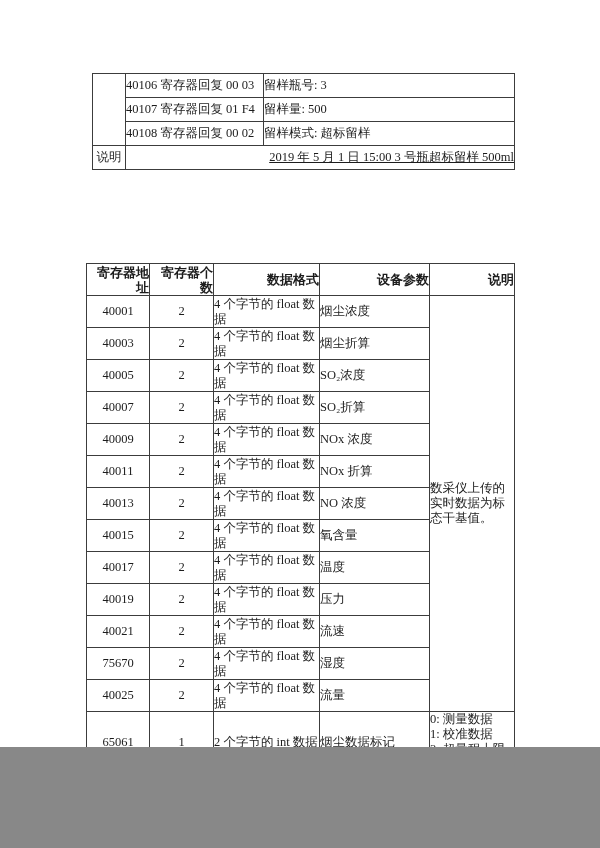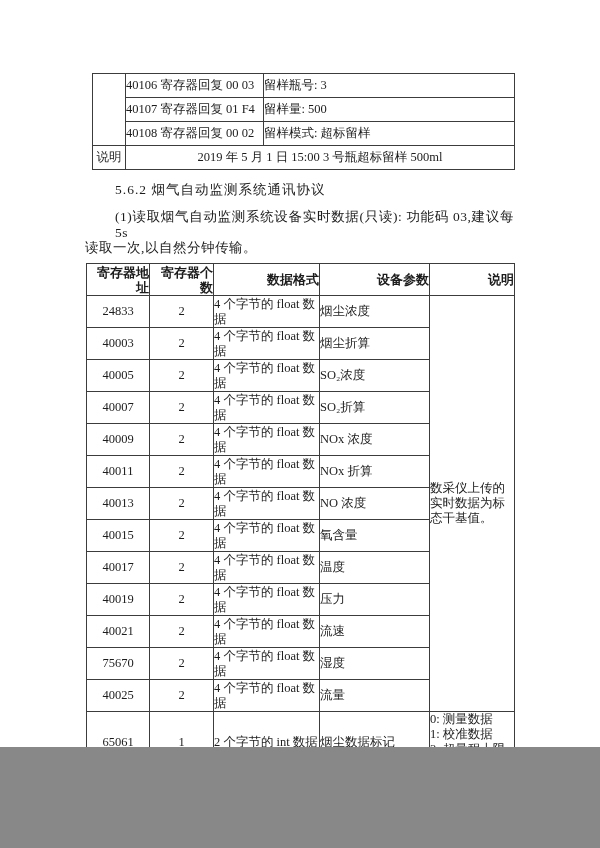--- a/index.html
+++ b/index.html
@@ -29,21 +29,21 @@
     overflow:hidden;
     vertical-align:middle;
     word-break:normal;
   }
   
   .top-table{left:92px;top:73px;width:422px;}
   .top-table td{height:23px;}
   .tt-label{text-align:center;}
   .tt-req{padding-left:8px;text-align:left;}
   .tt-resp{padding-left:6px;text-align:left;}
-  .tt-note{padding-left:8px;text-align:center;}
+  .tt-note{padding-left:8px;text-align:right;text-decoration:underline;}
   
   .heading{
     position:absolute;left:85px;top:182px;width:430px;
     font-size:13.5px;line-height:16px;
     padding-left:30px;box-sizing:border-box;
     letter-spacing:1px;
   }
   .para-1{
     position:absolute;left:85px;top:209px;width:429px;
     font-size:13.5px;line-height:16px;
@@ -100,44 +100,41 @@
           <td class="tt-req">40108 寄存器回复 00 02</td>
           <td class="tt-resp">留样模式: 超标留样</td>
         </tr>
         <tr>
         <td class="tt-label">说明</td>
         <td class="tt-note" colspan="2">2019 年 5 月 1 日 15:00 3 号瓶超标留样 500ml</td>
       </tr>
     </tbody>
   </table>
 
-  <div class="heading">5.6.2 烟气自动监测系统通讯协议</div>
-  <div class="para-1">(1)读取烟气自动监测系统设备实时数据(只读): 功能码 03,建议每 5s</div>
-  <div class="para-2">读取一次,以自然分钟传输。</div>
 
   <table class="doc-table reg-table">
     <colgroup>
       <col style="width:63px">
         <col style="width:64px">
         <col style="width:106px">
       <col style="width:110px">
         <col style="width:85px">
     </colgroup>
     <thead>
       <tr>
         <th>寄存器地址</th>
         <th>寄存器个数</th>
         <th>数据格式</th>
         <th>设备参数</th>
         <th>说明</th>
       </tr>
     </thead>
     <tbody>
         <tr>
-          <td class="c-center">24833</td>
+          <td class="c-center">40001</td>
           <td class="c-center">2</td>
           <td class="c-left c-format">4 个字节的 float 数据</td>
           <td class="c-left c-param">烟尘浓度</td>
           <td class="c-left c-note" rowspan="13">数采仪上传的实时数据为标态干基值。</td>
         </tr>
         <tr>
           <td class="c-center">40003</td>
           <td class="c-center">2</td>
           <td class="c-left c-format">4 个字节的 float 数据</td>
           <td class="c-left c-param">烟尘折算</td>

